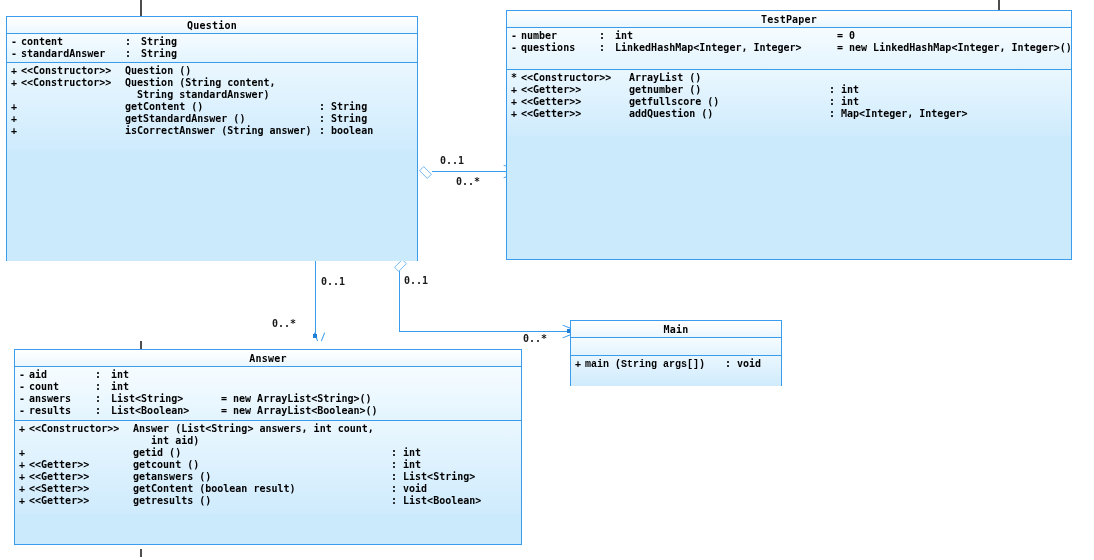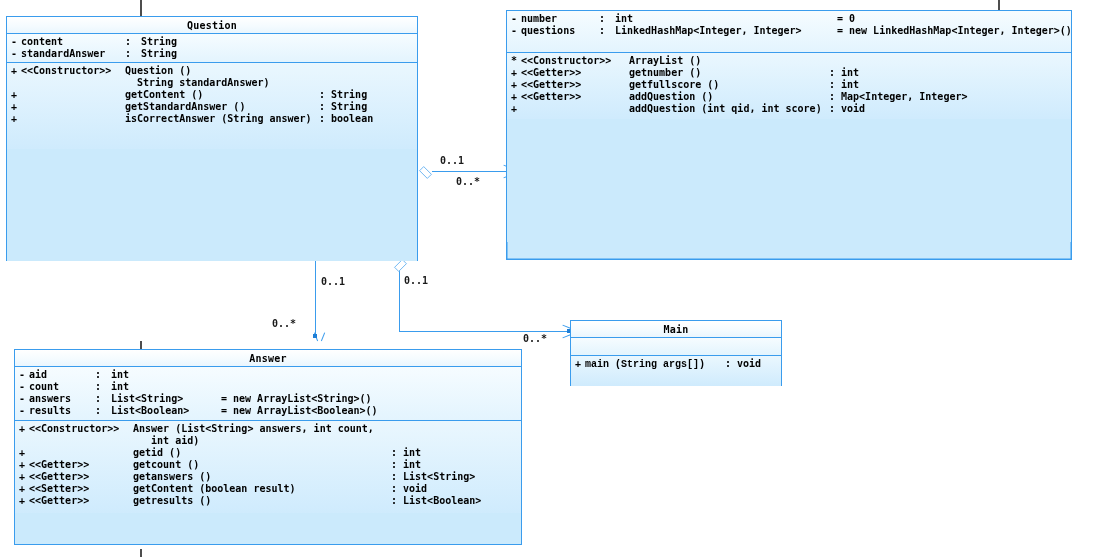--- a/index.html
+++ b/index.html
@@ -179,39 +179,40 @@
   <div class="mult" style="left:523px; top:333px;">0..*</div>
 
   <div class="uml-class" style="left:6px; top:16px; width:412px; height:245px;">
     <div class="title-bar">Question</div>
     <div class="compartment attrs" style="height:29px;">
         <div class="row"><span class="vis" style="width: 14px;">-</span><span class="cell" style="width: 104px;">content</span><span class="cell" style="width: 16px;">: </span><span class="cell">String</span></div>
         <div class="row"><span class="vis" style="width: 14px;">-</span><span class="cell" style="width: 104px;">standardAnswer</span><span class="cell" style="width: 16px;">: </span><span class="cell">String</span></div>
       </div>
     <div class="compartment ops" style="height:86px;">
         <div class="row"><span class="vis" style="width: 14px;">+</span><span class="cell" style="width: 104px;">&lt;&lt;Constructor&gt;&gt;</span><span class="cell" style="width: 194px;">Question ()</span><span class="cell"></span></div>
+        <div class="row"><span class="vis" style="width: 14px;">+</span><span class="cell" style="width: 104px;">&lt;&lt;Constructor&gt;&gt;</span><span class="cell" style="width: 194px;">Question (String content,</span><span class="cell"></span></div>
         <div class="row"><span class="vis" style="width: 14px;"></span><span class="cell" style="width: 104px;"></span><span class="cell" style="width: 194px;">  String standardAnswer)</span><span class="cell"></span></div>
         <div class="row"><span class="vis" style="width: 14px;">+</span><span class="cell" style="width: 104px;"></span><span class="cell" style="width: 194px;">getContent ()</span><span class="cell">: String</span></div>
         <div class="row"><span class="vis" style="width: 14px;">+</span><span class="cell" style="width: 104px;"></span><span class="cell" style="width: 194px;">getStandardAnswer ()</span><span class="cell">: String</span></div>
         <div class="row"><span class="vis" style="width: 14px;">+</span><span class="cell" style="width: 104px;"></span><span class="cell" style="width: 194px;">isCorrectAnswer (String answer)</span><span class="cell">: boolean</span></div>
       </div>
     <div class="filler" style="height:112px;"></div>
   </div>
 
   <div class="uml-class" style="left:506px; top:10px; width:566px; height:250px;">
+    <div class="title-bar">TestPaper</div>
     <div class="compartment attrs" style="height:42px;">
         <div class="row"><span class="vis" style="width: 14px;">-</span><span class="cell" style="width: 78px;">number</span><span class="cell" style="width: 16px;">: </span><span class="cell" style="width: 222px;">int</span><span class="cell">= 0</span></div>
         <div class="row"><span class="vis" style="width: 14px;">-</span><span class="cell" style="width: 78px;">questions</span><span class="cell" style="width: 16px;">: </span><span class="cell" style="width: 222px;">LinkedHashMap&lt;Integer, Integer&gt;</span><span class="cell">= new LinkedHashMap&lt;Integer, Integer&gt;()</span></div>
       </div>
     <div class="compartment ops" style="height:66px;">
         <div class="row"><span class="vis" style="width: 14px;">*</span><span class="cell" style="width: 108px;">&lt;&lt;Constructor&gt;&gt;</span><span class="cell" style="width: 200px;">ArrayList ()</span><span class="cell"></span></div>
         <div class="row"><span class="vis" style="width: 14px;">+</span><span class="cell" style="width: 108px;">&lt;&lt;Getter&gt;&gt;</span><span class="cell" style="width: 200px;">getnumber ()</span><span class="cell">: int</span></div>
         <div class="row"><span class="vis" style="width: 14px;">+</span><span class="cell" style="width: 108px;">&lt;&lt;Getter&gt;&gt;</span><span class="cell" style="width: 200px;">getfullscore ()</span><span class="cell">: int</span></div>
         <div class="row"><span class="vis" style="width: 14px;">+</span><span class="cell" style="width: 108px;">&lt;&lt;Getter&gt;&gt;</span><span class="cell" style="width: 200px;">addQuestion ()</span><span class="cell">: Map&lt;Integer, Integer&gt;</span></div>
-        <div class="row"><span class="vis" style="width: 14px;">+</span><span class="cell" style="width: 108px;"></span><span class="cell" style="width: 200px;">addQuestion (int qid, int score)</span><span class="cell">: void</span></div>
       </div>
     <div class="filler" style="height:123px;"></div>
   </div>
 
   <div class="uml-class" style="left:14px; top:349px; width:508px; height:196px;">
     <div class="title-bar">Answer</div>
     <div class="compartment attrs" style="height:54px;">
         <div class="row"><span class="vis" style="width: 14px;">-</span><span class="cell" style="width: 66px;">aid</span><span class="cell" style="width: 16px;">: </span><span class="cell" style="width: 110px;">int</span><span class="cell"></span></div>
         <div class="row"><span class="vis" style="width: 14px;">-</span><span class="cell" style="width: 66px;">count</span><span class="cell" style="width: 16px;">: </span><span class="cell" style="width: 110px;">int</span><span class="cell"></span></div>
         <div class="row"><span class="vis" style="width: 14px;">-</span><span class="cell" style="width: 66px;">answers</span><span class="cell" style="width: 16px;">: </span><span class="cell" style="width: 110px;">List&lt;String&gt;</span><span class="cell">= new ArrayList&lt;String&gt;()</span></div>

